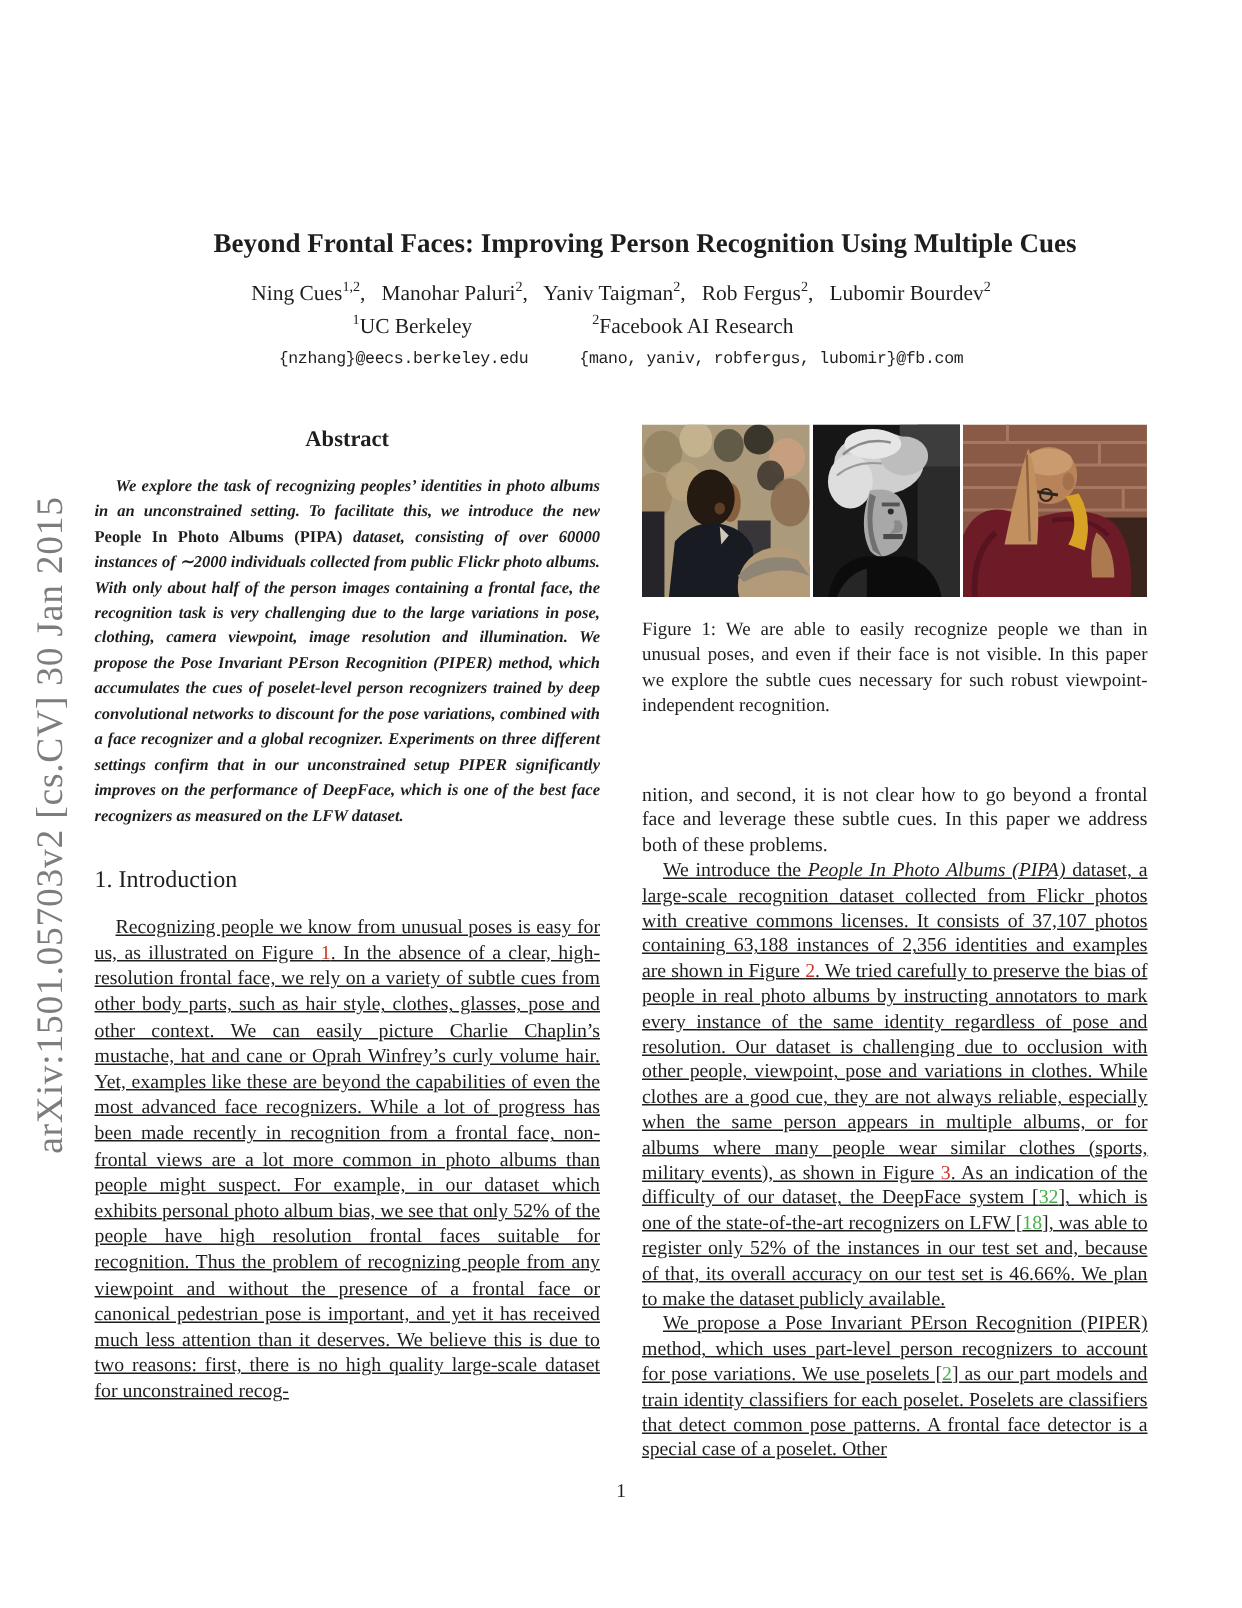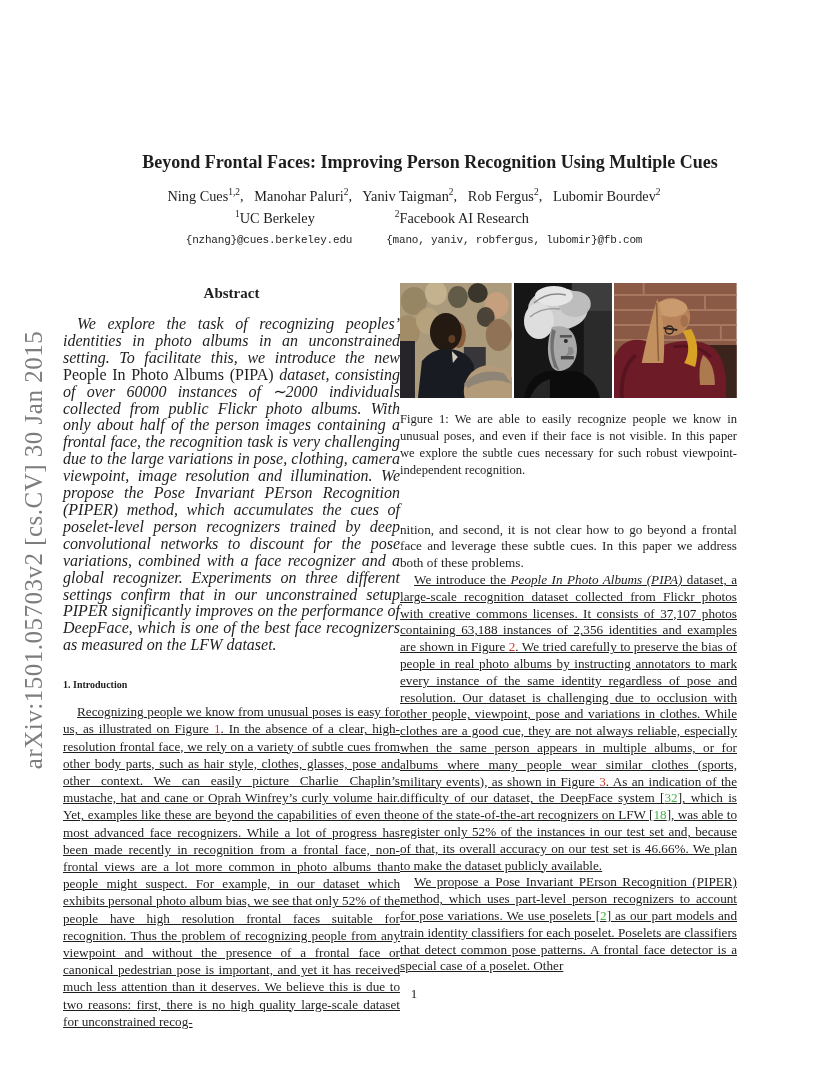--- a/index.html
+++ b/index.html
@@ -26,30 +26,30 @@
   .authors{position:absolute;top:188px;left:0;width:828px;text-align:center;font-size:14.3px;}
   .affils{position:absolute;top:210px;left:0;width:764px;text-align:center;font-size:14.3px;}
   .emails{
     position:absolute;top:234px;left:0;width:828px;text-align:center;
     font-family:"Liberation Mono","DejaVu Sans Mono",monospace;font-size:11px;letter-spacing:-.2px;
   }
   .emails .email-gap{display:inline-block;width:34px;}
   .sup{vertical-align:super;font-size:66%;line-height:0;}
   .gap{display:inline-block;width:80px;}
 
-  .columns{position:absolute;top:283px;left:63px;width:702px;display:flex;}
+  .columns{position:absolute;top:283px;left:63px;width:702px;display:flex;gap:28px;}
   .col{width:337px;}
 
   .abstract-heading{text-align:center;font-weight:bold;font-size:15px;margin:2px 0 14px 0;}
   p{margin:0;}
   .abstract{
-    font-style:italic;font-size:16px;line-height:16.9px;text-align:justify;text-indent:14px;
+    font-style:italic;font-size:11px;line-height:16.9px;text-align:justify;text-indent:14px;font-weight:bold;
   }
   .abstract .roman{font-style:normal;}
-  .section-heading{font-size:10px;font-weight:bold;margin:25px 0 13px 0;}
+  .section-heading{font-size:16px;font-weight:normal;margin:25px 0 13px 0;}
   .body-par{font-size:13.2px;line-height:17.2px;text-align:justify;}
   .indent{text-indent:14px;text-decoration:underline;}
   .ref{color:var(--reference-red);}
   .cite{color:var(--citation-green);}
   .it{font-style:italic;}
 
   figure{margin:0;}
   .fig-photos{display:flex;gap:2px;height:115px;width:337px;}
   .fig-photos svg{display:block;height:115px;}
   .caption{
@@ -66,21 +66,21 @@
 
   <div class="watermark">arXiv:1501.05703v2  [cs.CV]  30 Jan 2015</div>
 
   <h1 class="title">Beyond Frontal Faces: Improving Person Recognition Using Multiple Cues</h1>
 
   <div class="authors"><span>Ning Cues</span><span class="sup">1,2</span><span>,  </span><span>Manohar Paluri</span><span class="sup">2</span><span>,  </span><span>Yaniv Taigman</span><span class="sup">2</span><span>,  </span><span>Rob Fergus</span><span class="sup">2</span><span>,  </span><span>Lubomir Bourdev</span><span class="sup">2</span></div>
 
   <div class="affils"><span class="sup">1</span><span>UC Berkeley</span><span class="gap"></span><span class="sup">2</span><span>Facebook AI Research</span></div>
 
   <div class="emails">
-    <span>{nzhang}@cues.berkeley.edu</span><span class="email-gap"></span><span>{mano, yaniv, robfergus, lubomir}@fb.com</span>
+    <span>{nzhang}@eecs.berkeley.edu</span><span class="email-gap"></span><span>{mano, yaniv, robfergus, lubomir}@fb.com</span>
   </div>
 
   <div class="columns">
 
     <div class="col">
       <div class="abstract-heading">Abstract</div>
       <p class="abstract"><span>We explore the task of recognizing peoples’ identities in photo albums in an unconstrained setting. To facilitate this, we introduce the new </span><span class="roman">People In Photo Albums (PIPA)</span><span> dataset, consisting of over 60000 instances of ∼2000 individuals collected from public Flickr photo albums. With only about half of the person images containing a frontal face, the recognition task is very challenging due to the large variations in pose, clothing, camera viewpoint, image resolution and illumination. We propose the Pose Invariant PErson Recognition (PIPER) method, which accumulates the cues of poselet-level person recognizers trained by deep convolutional networks to discount for the pose variations, combined with a face recognizer and a global recognizer. Experiments on three different settings confirm that in our unconstrained setup PIPER significantly improves on the performance of DeepFace, which is one of the best face recognizers as measured on the LFW dataset.</span></p>
       <h2 class="section-heading">1. Introduction</h2>
       <p class="body-par indent"><span>Recognizing people we know from unusual poses is easy for us, as illustrated on Figure </span><span class="ref">1</span><span>. In the absence of a clear, high-resolution frontal face, we rely on a variety of subtle cues from other body parts, such as hair style, clothes, glasses, pose and other context. We can easily picture Charlie Chaplin’s mustache, hat and cane or Oprah Winfrey’s curly volume hair. Yet, examples like these are beyond the capabilities of even the most advanced face recognizers. While a lot of progress has been made recently in recognition from a frontal face, non-frontal views are a lot more common in photo albums than people might suspect. For example, in our dataset which exhibits personal photo album bias, we see that only 52% of the people have high resolution frontal faces suitable for recognition. Thus the problem of recognizing people from any viewpoint and without the presence of a frontal face or canonical pedestrian pose is important, and yet it has received much less attention than it deserves. We believe this is due to two reasons: first, there is no high quality large-scale dataset for unconstrained recog-</span></p>
     </div>
@@ -152,21 +152,21 @@
             <path d="M0,115 L0,74 Q10,52 32,58 L50,62 Q84,52 102,66 Q116,82 113,115 Z" fill="#6d1c27"></path>
             <path d="M8,115 Q6,86 22,72" stroke="#571420" stroke-width="4" fill="none"></path>
             <path d="M60,64 Q84,60 98,74" stroke="#571420" stroke-width="3" fill="none"></path>
             <path d="M78,46 Q88,62 82,84 L71,80 Q80,64 69,48 Z" fill="#d7a226"></path>
             <path d="M90,72 Q102,80 102,102 L87,102 Q85,82 90,72 Z" fill="#ad7a50"></path>
             <path d="M28,80 Q38,32 44,16 Q53,40 50,80 Z" fill="#c2905f"></path>
             <path d="M43,20 L45,78" stroke="#8f6240" stroke-width="1.6" fill="none"></path>
           </svg>
 
         </div>
-        <figcaption class="caption"><span>Figure 1: We are able to easily recognize people we know in unusual poses, and even if their face is not visible. In this paper we explore the subtle cues necessary for such robust viewpoint-independent recognition.</span></figcaption>
+        <figcaption class="caption"><span>Figure 1: We are able to easily recognize people we than in unusual poses, and even if their face is not visible. In this paper we explore the subtle cues necessary for such robust viewpoint-independent recognition.</span></figcaption>
       </figure>
 
       <div class="rc-body">
         <p class="body-par"><span>nition, and second, it is not clear how to go beyond a frontal face and leverage these subtle cues. In this paper we address both of these problems.</span></p>
         <p class="body-par indent"><span>We introduce the </span><span class="it">People In Photo Albums (PIPA)</span><span> dataset, a large-scale recognition dataset collected from Flickr photos with creative commons licenses. It consists of 37,107 photos containing 63,188 instances of 2,356 identities and examples are shown in Figure </span><span class="ref">2</span><span>. We tried carefully to preserve the bias of people in real photo albums by instructing annotators to mark every instance of the same identity regardless of pose and resolution. Our dataset is challenging due to occlusion with other people, viewpoint, pose and variations in clothes. While clothes are a good cue, they are not always reliable, especially when the same person appears in multiple albums, or for albums where many people wear similar clothes (sports, military events), as shown in Figure </span><span class="ref">3</span><span>. As an indication of the difficulty of our dataset, the DeepFace system [</span><span class="cite">32</span><span>], which is one of the state-of-the-art recognizers on LFW [</span><span class="cite">18</span><span>], was able to register only 52% of the instances in our test set and, because of that, its overall accuracy on our test set is 46.66%. We plan to make the dataset publicly available.</span></p>
         <p class="body-par indent"><span>We propose a Pose Invariant PErson Recognition (PIPER) method, which uses part-level person recognizers to account for pose variations. We use poselets [</span><span class="cite">2</span><span>] as our part models and train identity classifiers for each poselet. Poselets are classifiers that detect common pose patterns. A frontal face detector is a special case of a poselet. Other</span></p>
       </div>
     </div>
 
   </div>

